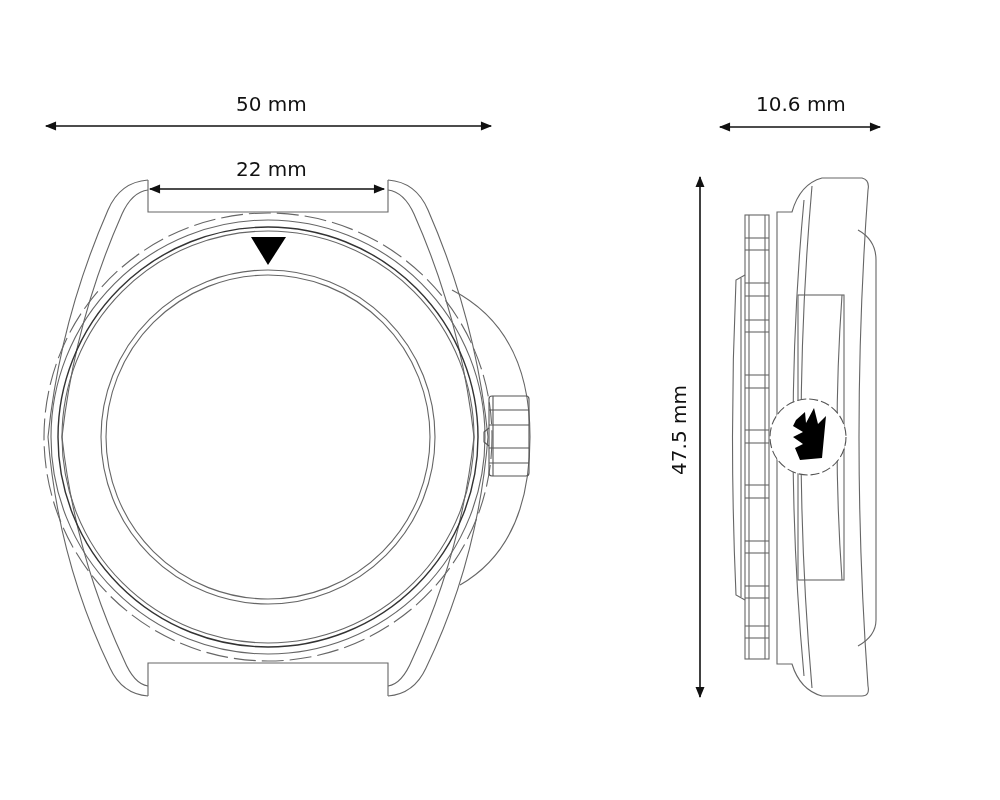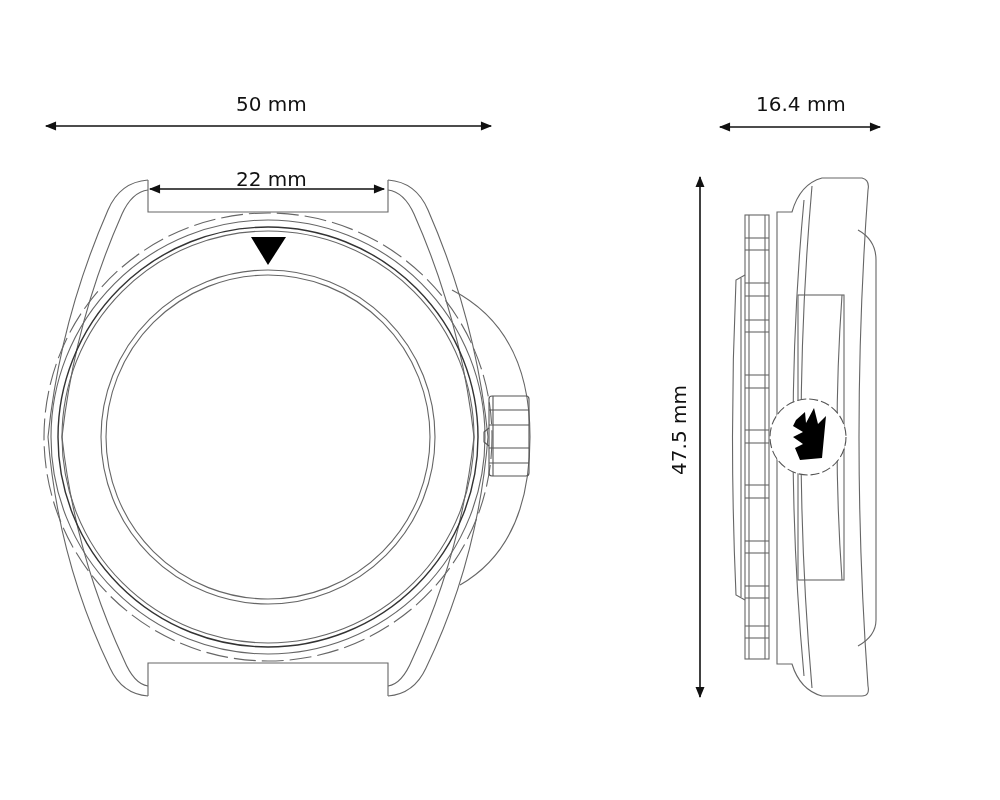--- a/index.html
+++ b/index.html
@@ -100,15 +100,15 @@
 
     <path d="M745,275 L736,280 Q729,437 736,595 L745,600"></path>
     <line x1="741" y1="278" x2="741" y2="597"></line>
 
     <circle cx="808" cy="437" r="38" fill="#fff" stroke="#555" stroke-dasharray="9 3"></circle>
     <path d="M796,420 L805,412 L806,423 L814,408 L818,424 L826,416 L822,458 L800,460 L795,448 L803,444 L793,437 L803,432 L793,426 z" fill="#000" stroke="none"></path>
   </g>
 </svg>
 
 <div class="dim-label" style="left:236px; top:92px;">50 mm</div>
-<div class="dim-label" style="left:236px; top:167px;text-align:right;">22 mm</div>
-<div class="dim-label" style="left:756px; top:92px;">16.4 mm</div>
+<div class="dim-label" style="left:236px; top:157px;text-align:right;">22 mm</div>
+<div class="dim-label" style="left:756px; top:92px;">10.6 mm</div>
 <div class="dim-label vlabel" style="left:634px; top:418px;">47.5 mm</div>
 
 </body></html>

